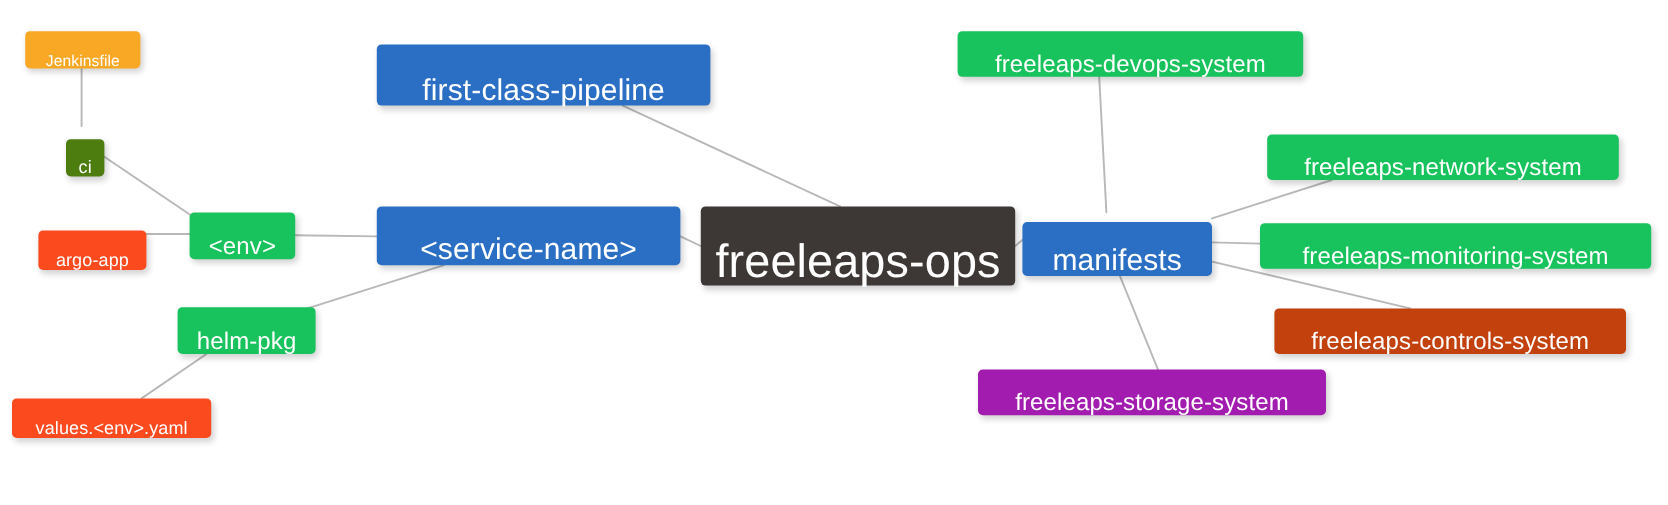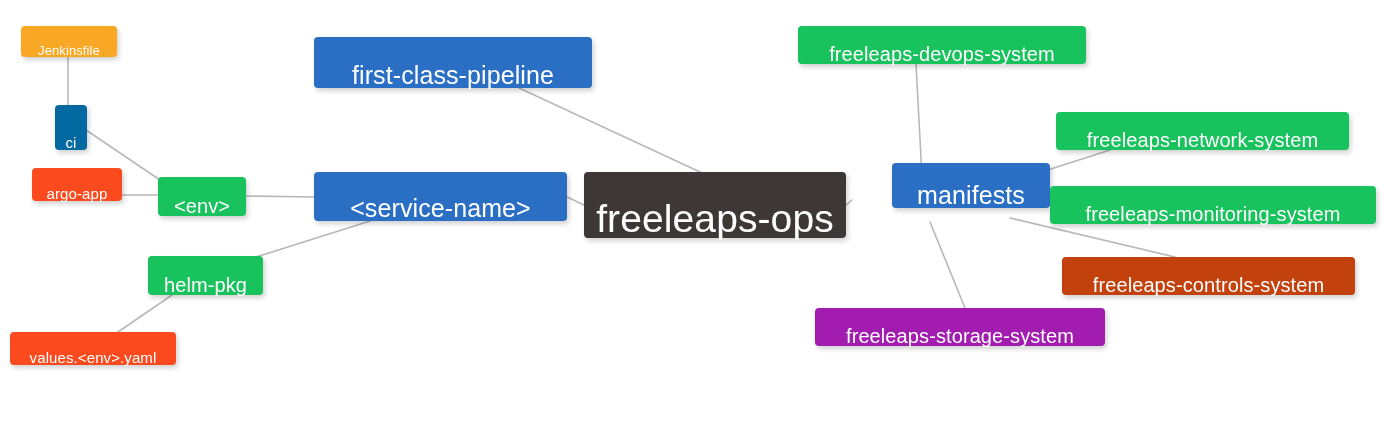--- a/index.html
+++ b/index.html
@@ -71,39 +71,39 @@
       <line x1="1010" y1="218" x2="1175" y2="257" stroke="#b8b8b8" stroke-width="1.6" stroke-linecap="round"></line>
       <line x1="930" y1="222" x2="965" y2="308" stroke="#b8b8b8" stroke-width="1.6" stroke-linecap="round"></line>
     </svg>
   <div id="node-layer">
       <div class="mm-node sz-root" style="left: 584px; top: 172px; width: 262px; height: 66px; background: rgb(61, 56, 53);">
         <span class="mm-label">freeleaps-ops</span>
       </div>
       <div class="mm-node sz-l1" style="left: 314px; top: 172px; width: 253px; height: 49px; background: rgb(42, 111, 196);">
         <span class="mm-label">&lt;service-name&gt;</span>
       </div>
-      <div class="mm-node sz-l1" style="left: 852px; top: 163px; width: 158px; height: 45px; background: rgb(42, 111, 196); margin-left: 40px;">
+      <div class="mm-node sz-l1" style="left: 852px; top: 185px; width: 158px; height: 45px; background: rgb(42, 111, 196);">
         <span class="mm-label">manifests</span>
       </div>
       <div class="mm-node sz-l1" style="left: 314px; top: 37px; width: 278px; height: 51px; background: rgb(42, 111, 196);">
         <span class="mm-label">first-class-pipeline</span>
       </div>
       <div class="mm-node sz-l2" style="left: 158px; top: 177px; width: 88px; height: 39px; background: rgb(24, 194, 92);">
         <span class="mm-label">&lt;env&gt;</span>
       </div>
       <div class="mm-node sz-l2" style="left: 148px; top: 256px; width: 115px; height: 39px; background: rgb(24, 194, 92);">
         <span class="mm-label">helm-pkg</span>
       </div>
-      <div class="mm-node sz-l3" style="left: 55px; top: 105px; width: 32px; height: 45px; background: #0369a1;">
+      <div class="mm-node sz-l3" style="left: 55px; top: 116px; width: 32px; height: 31px; background: #4d7c0f;">
         <span class="mm-label">ci</span>
       </div>
       <div class="mm-node sz-tiny" style="left: 21px; top: 26px; width: 96px; height: 31px; background: rgb(249, 168, 37);">
         <span class="mm-label">Jenkinsfile</span>
       </div>
-      <div class="mm-node sz-l3" style="left: 32px; top: 168px; width: 90px; height: 33px; background: rgb(251, 74, 30);">
+      <div class="mm-node sz-l3" style="left: 32px; top: 192px; width: 90px; height: 33px; background: rgb(251, 74, 30);">
         <span class="mm-label">argo-app</span>
       </div>
       <div class="mm-node sz-l3" style="left: 10px; top: 332px; width: 166px; height: 33px; background: rgb(251, 74, 30);">
         <span class="mm-label">values.&lt;env&gt;.yaml</span>
       </div>
       <div class="mm-node sz-l2" style="left: 798px; top: 26px; width: 288px; height: 38px; background: rgb(24, 194, 92);">
         <span class="mm-label">freeleaps-devops-system</span>
       </div>
       <div class="mm-node sz-l2" style="left: 1056px; top: 112px; width: 293px; height: 38px; background: rgb(24, 194, 92);">
         <span class="mm-label">freeleaps-network-system</span>

